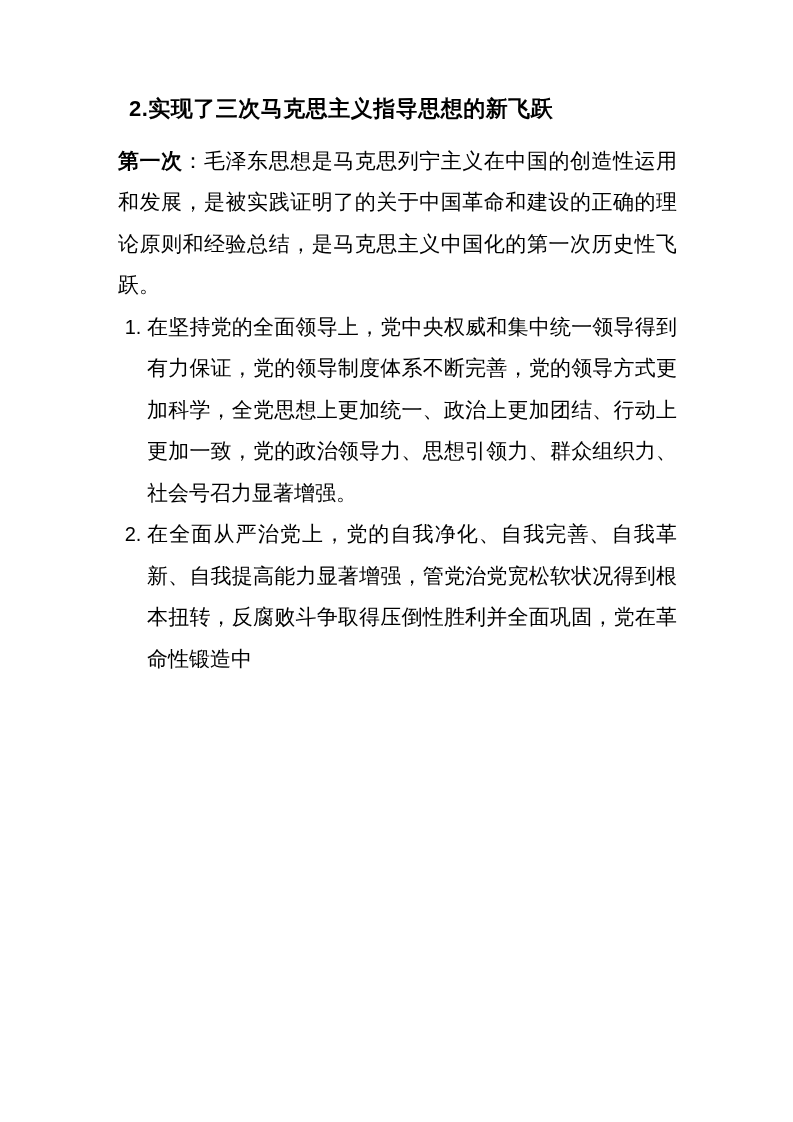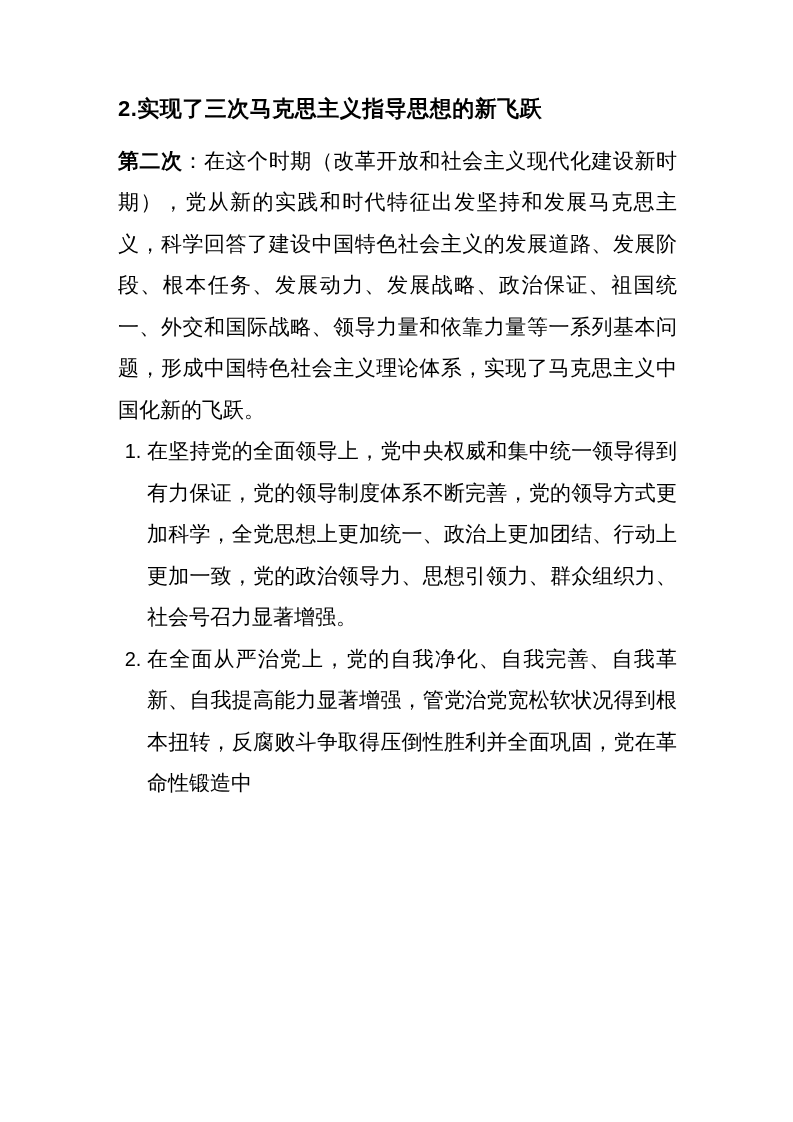--- a/index.html
+++ b/index.html
@@ -29,20 +29,21 @@
     font-family: "Liberation Sans", "DejaVu Sans", sans-serif;
     font-weight: 700;
     font-size: 22px;
     line-height: 41.5px;
     margin: 0;
     text-align: left;
     letter-spacing: 0.5px;
   }
   .doc-heading.first {
     margin-bottom: 10px;
+    margin-left: 11px;
   }
   .doc-heading.second {
     margin-top: -4px;
     margin-bottom: 4px;
   }
   p.body-para {
     margin: 0;
   }
   .para-label {
     font-weight: 700;
@@ -64,22 +65,22 @@
   }
 </style>
 </head>
 <body>
 
 <div class="page">
   <div class="content">
 
     <h3 class="doc-heading first">2.实现了三次马克思主义指导思想的新飞跃</h3>
 
+    <p class="body-para"><span class="para-label">第一次</span><span>：毛泽东思想是马克思列宁主义在中国的创造性运用和发展，是被实践证明了的关于中国革命和建设的正确的理论原则和经验总结，是马克思主义中国化的第一次历史性飞跃。</span></p>
 
-    <p class="body-para"><span class="para-label">第二次</span><span>：在这个时期（改革开放和社会主义现代化建设新时期），党从新的实践和时代特征出发坚持和发展马克思主义，科学回答了建设中国特色社会主义的发展道路、发展阶段、根本任务、发展动力、发展战略、政治保证、祖国统一、外交和国际战略、领导力量和依靠力量等一系列基本问题，形成中国特色社会主义理论体系，实现了马克思主义中国化新的飞跃。</span></p>
 
 
 
     <ol class="achievements">
       <li><span>在坚持党的全面领导上，党中央权威和集中统一领导得到有力保证，党的领导制度体系不断完善，党的领导方式更加科学，全党思想上更加统一、政治上更加团结、行动上更加一致，党的政治领导力、思想引领力、群众组织力、社会号召力显著增强。</span></li>
       <li><span>在全面从严治党上，党的自我净化、自我完善、自我革新、自我提高能力显著增强，管党治党宽松软状况得到根本扭转，反腐败斗争取得压倒性胜利并全面巩固，党在革命性锻造中</span></li>
     </ol>
 
   </div>
 </div>

